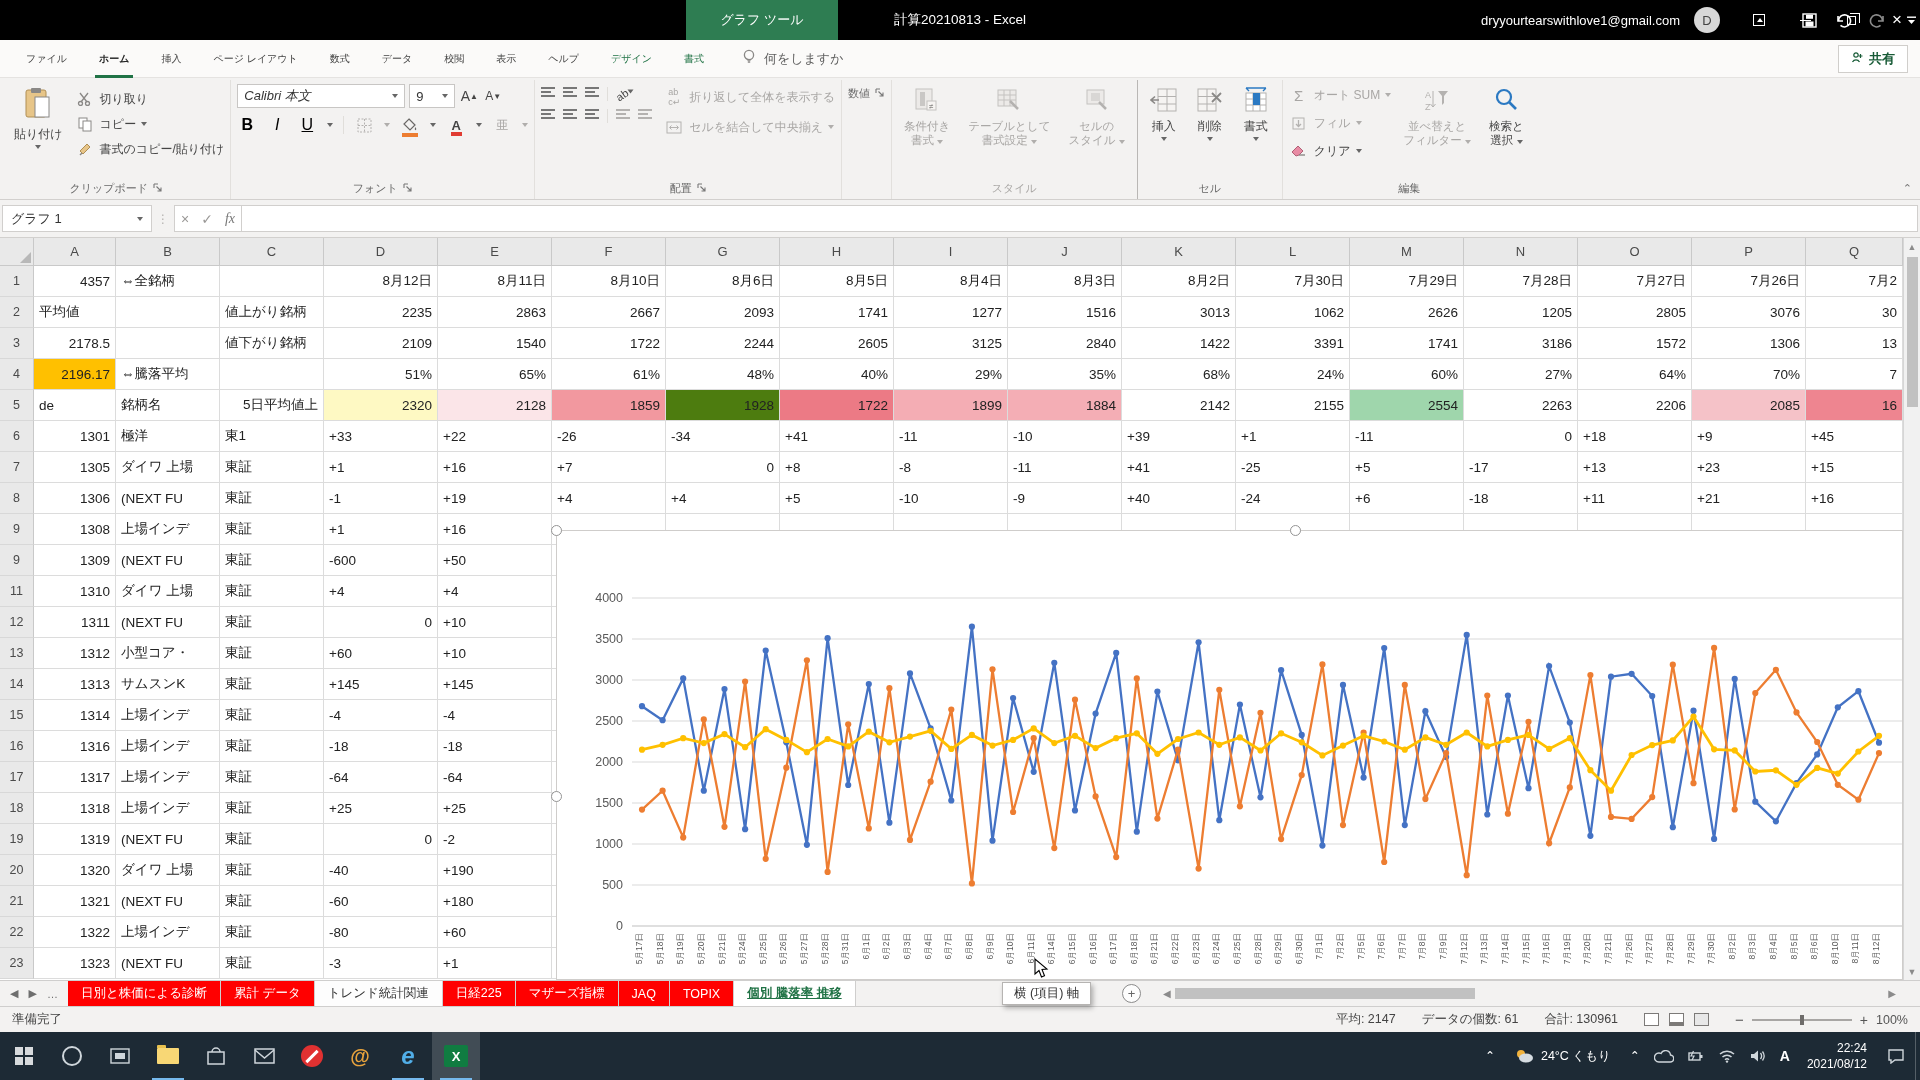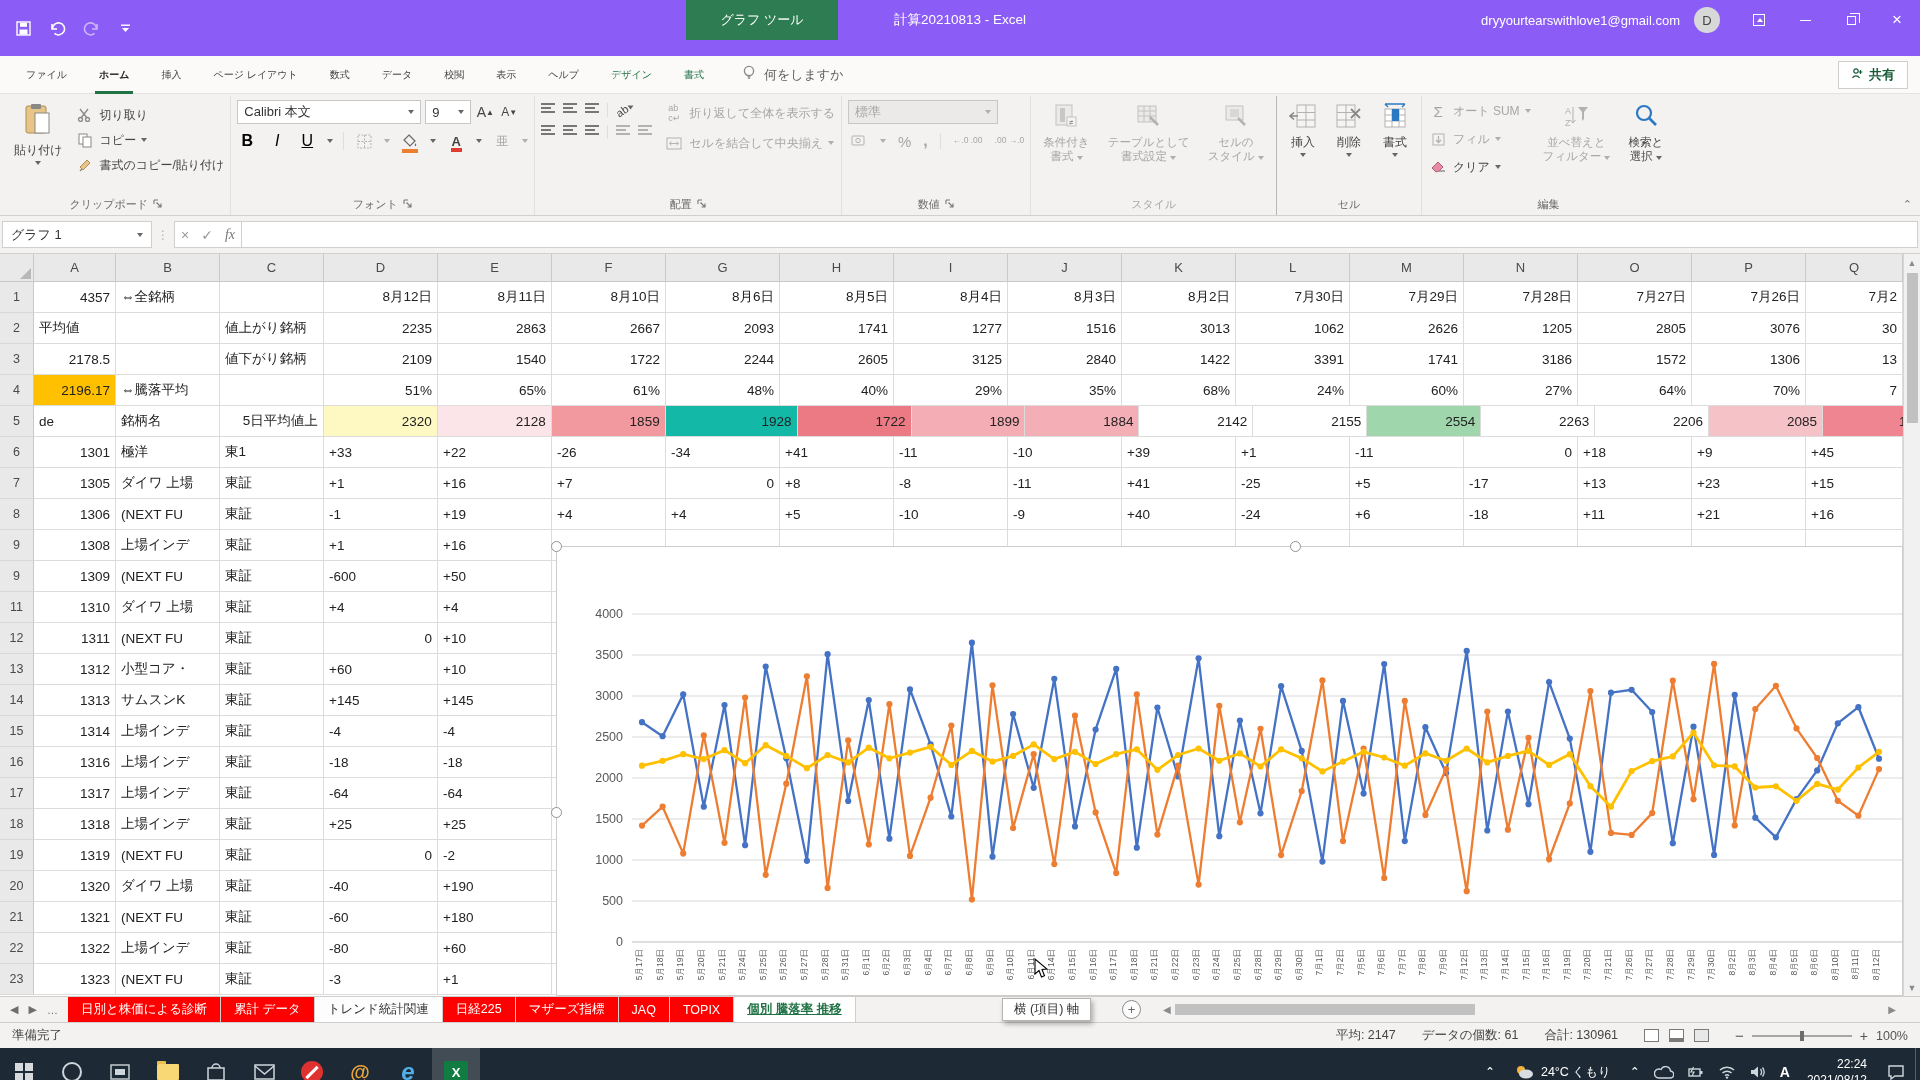--- a/index.html
+++ b/index.html
@@ -1,20 +1,20 @@
 <!DOCTYPE html>
 <html><head>
 <meta charset="utf-8">
 <style>
   html,body{margin:0;padding:0;background:#888;}
   *{box-sizing:border-box;font-family:"Liberation Sans","DejaVu Sans",sans-serif;}
   #screen{position:relative;width:1920px;height:1080px;background:#fff;overflow:hidden;}
 
   
-  .titlebar{position:relative;height:56px;background:#8b5cf6;color:#fff;display:flex;align-items:center;}
+  .titlebar{position:relative;height:40px;background:#000000;color:#fff;display:flex;align-items:center;justify-content:flex-end;}
   .qat{display:flex;align-items:center;gap:16px;padding-left:14px;z-index:2;}
   .qat .qi{display:flex;align-items:center;justify-content:center;width:18px;height:18px;}
   .ctxband{position:absolute;left:686px;top:0;width:152px;height:40px;background:#2e7d52;display:flex;align-items:center;justify-content:center;font-size:13px;color:#fff;}
   .doctitle{position:absolute;left:0;right:0;top:0;height:40px;display:flex;align-items:center;justify-content:center;font-size:13.5px;pointer-events:none;}
   .tb-right{position:absolute;right:0;top:0;height:40px;display:flex;align-items:center;}
   .tb-right .email{font-size:13px;margin-right:14px;}
   .avatar{width:26px;height:26px;border-radius:50%;background:#d8d8d8;color:#444;font-size:13px;display:flex;align-items:center;justify-content:center;margin-right:16px;}
   .winbtn{width:46px;height:40px;display:flex;align-items:center;justify-content:center;font-size:14px;color:#fff;}
   .minbar{width:11px;height:1px;background:#fff;}
   .restic{width:9px;height:9px;border:1px solid #fff;position:relative;}
@@ -275,21 +275,21 @@
               <path d="M1 1 h4 M1 1 v4 M3.5 3.5 l4.5 4.5 M8 4.5 v3.5 h-3.5" fill="none" stroke="#777" stroke-width="1.1"></path>
             </svg>
         </span>
       </div>
     </div>
 
     <div class="rgroup">
       <div class="rbody">
         <div class="fontbar">
           <div style="display:flex;gap:4px;align-items:center;">
-            <div class="combo" style="width:184px;">
+            <div class="combo" style="width:168px;font-style:italic;">
               <span class="flex" style="flex:1;">Calibri 本文</span>
                 <span class="caret"></span>
             </div>
             <div class="combo" style="width:46px;">
               <span style="flex:1;">9</span>
                 <span class="caret"></span>
             </div>
             <span class="btnico" style="font-size:14px;color:#444;">A<sup style="font-size:8px;">▲</sup></span>
             <span class="btnico" style="font-size:12px;color:#444;">A<sup style="font-size:8px;">▼</sup></span>
           </div>
@@ -378,42 +378,20 @@
           <span>配置</span>
         <span class="launcher">
           <svg width="10" height="10" viewBox="0 0 10 10">
               <path d="M1 1 h4 M1 1 v4 M3.5 3.5 l4.5 4.5 M8 4.5 v3.5 h-3.5" fill="none" stroke="#777" stroke-width="1.1"></path>
             </svg>
         </span>
       </div>
     </div>
 
     <div class="rgroup">
-      <div class="rbody">
-        <div class="rcol" style="gap:7px;">
-          <div class="combo gray" style="width:150px;background:#eceae8;">
-            <span style="flex:1;">標準</span>
-              <span class="caret" style="border-top-color:#b0aeac;"></span>
-          </div>
-          <div style="display:flex;gap:12px;align-items:center;" class="gray">
-            <span class="btnico">
-              <svg width="14" height="14" viewBox="0 0 14 14">
-                  <rect x="1" y="2" width="12" height="9" rx="1" fill="none" stroke="#b4b2b0"></rect>
-                  <circle cx="7" cy="6.5" r="2.2" fill="none" stroke="#b4b2b0"></circle>
-                </svg>
-            </span>
-              <span class="caret" style="border-top-color:#b0aeac;"></span>
-            <span style="font-size:15px;">%</span>
-            <span style="font-size:16px;font-weight:bold;">,</span>
-            <span style="width:1px;height:16px;background:#e0deda;"></span>
-            <span style="font-size:8.5px;line-height:1.1;white-space:pre;">←.0 .00</span>
-            <span style="font-size:8.5px;line-height:1.1;white-space:pre;">.00 →.0</span>
-          </div>
-        </div>
-      </div>
       <div class="rlabel">
           <span>数値</span>
         <span class="launcher">
           <svg width="10" height="10" viewBox="0 0 10 10">
               <path d="M1 1 h4 M1 1 v4 M3.5 3.5 l4.5 4.5 M8 4.5 v3.5 h-3.5" fill="none" stroke="#777" stroke-width="1.1"></path>
             </svg>
         </span>
       </div>
     </div>
 
@@ -672,21 +650,21 @@
           <div class="gcell ar" style="width: 97px;">7</div>
         </div>
         <div class="grow">
           <div class="rnum">5</div>
           <div class="gcell" style="width: 82px;">de</div>
           <div class="gcell" style="width: 104px;">銘柄名</div>
           <div class="gcell ar" style="width: 104px;">5日平均値上</div>
           <div class="gcell ar" style="width: 114px; background: #fef9c3;">2320</div>
           <div class="gcell ar" style="width: 114px; background: rgb(251, 229, 232);">2128</div>
           <div class="gcell ar" style="width: 114px; background: rgb(242, 152, 159);">1859</div>
-          <div class="gcell ar" style="width: 132px; background: #14b8a6;">1928</div>
+          <div class="gcell ar" style="width: 114px; background: #4d7c0f;">1928</div>
           <div class="gcell ar" style="width: 114px; background: rgb(236, 122, 133);">1722</div>
           <div class="gcell ar" style="width: 114px; background: rgb(244, 173, 180);">1899</div>
           <div class="gcell ar" style="width: 114px; background: rgb(244, 174, 181);">1884</div>
           <div class="gcell ar" style="width: 114px;">2142</div>
           <div class="gcell ar" style="width: 114px;">2155</div>
           <div class="gcell ar" style="width: 114px; background: rgb(159, 214, 172);">2554</div>
           <div class="gcell ar" style="width: 114px;">2263</div>
           <div class="gcell ar" style="width: 114px;">2206</div>
           <div class="gcell ar" style="width: 114px; background: rgb(245, 194, 200);">2085</div>
           <div class="gcell ar" style="width: 97px; background: rgb(238, 133, 144);">16</div>

